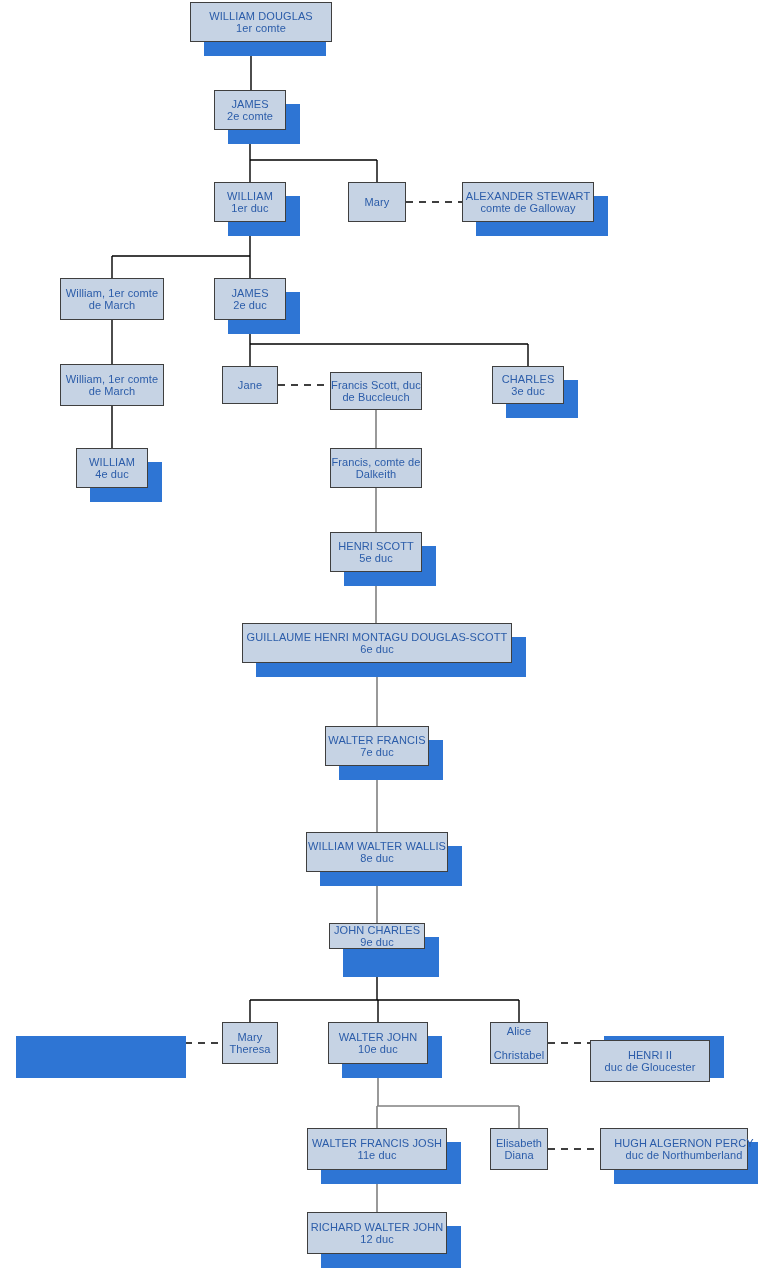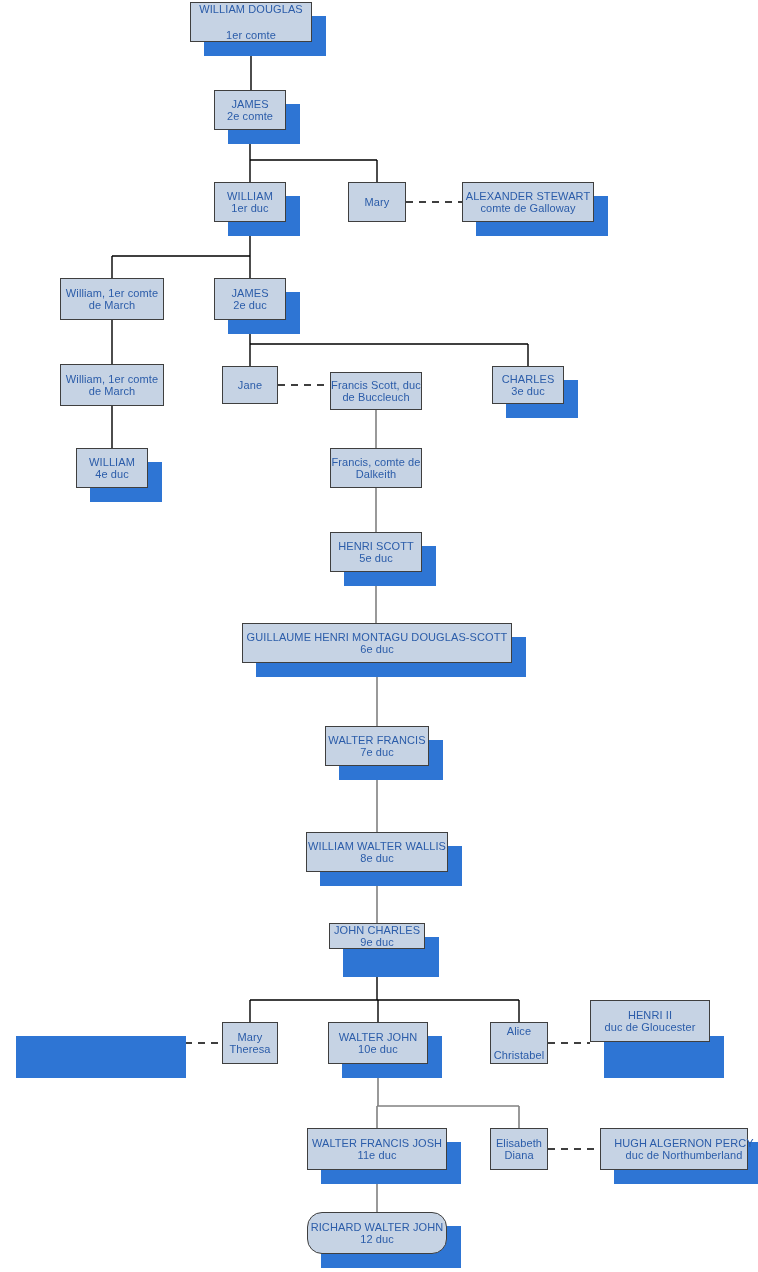--- a/index.html
+++ b/index.html
@@ -74,21 +74,21 @@
       <line x1="250" y1="1000" x2="250" y2="1022" stroke="#000000" stroke-width="1.4"></line>
       <line x1="378" y1="1000" x2="378" y2="1022" stroke="#000000" stroke-width="1.4"></line>
       <line x1="519" y1="1000" x2="519" y2="1022" stroke="#000000" stroke-width="1.4"></line>
       <line x1="378" y1="1064" x2="378" y2="1106" stroke="#808080" stroke-width="1.6"></line>
       <line x1="377" y1="1106" x2="519" y2="1106" stroke="#808080" stroke-width="1.6"></line>
       <line x1="377" y1="1106" x2="377" y2="1128" stroke="#808080" stroke-width="1.6"></line>
       <line x1="519" y1="1106" x2="519" y2="1128" stroke="#808080" stroke-width="1.6"></line>
       <line x1="377" y1="1170" x2="377" y2="1212" stroke="#808080" stroke-width="1.6"></line>
     </svg>
 <div class="shadow" style="left: 204px; top: 16px; width: 122px; height: 40px; background: rgb(46, 117, 212);"></div>
-    <div class="node" style="left: 190px; top: 2px; width: 122px; height: 40px; background: rgb(198, 211, 228); border-color: rgb(63, 63, 63); color: rgb(43, 92, 169); justify-content: space-between;">
+    <div class="node" style="left: 190px; top: 2px; width: 142px; height: 40px; background: rgb(198, 211, 228); border-color: rgb(63, 63, 63); color: rgb(43, 92, 169);">
       <span class="l1">WILLIAM DOUGLAS</span>
       <span class="l2">1er comte</span>
     </div>
     <div class="shadow" style="left: 228px; top: 104px; width: 72px; height: 40px; background: rgb(46, 117, 212);"></div>
     <div class="node" style="left: 214px; top: 90px; width: 72px; height: 40px; background: rgb(198, 211, 228); border-color: rgb(63, 63, 63); color: rgb(43, 92, 169);">
       <span class="l1">JAMES</span>
       <span class="l2">2e comte</span>
     </div>
     <div class="shadow" style="left: 228px; top: 196px; width: 72px; height: 40px; background: rgb(46, 117, 212);"></div>
     <div class="node" style="left: 214px; top: 182px; width: 72px; height: 40px; background: rgb(198, 211, 228); border-color: rgb(63, 63, 63); color: rgb(43, 92, 169);">
@@ -166,36 +166,36 @@
     <div class="shadow" style="left: 342px; top: 1036px; width: 100px; height: 42px; background: rgb(46, 117, 212);"></div>
     <div class="node" style="left: 328px; top: 1022px; width: 100px; height: 42px; background: rgb(198, 211, 228); border-color: rgb(63, 63, 63); color: rgb(43, 92, 169);">
       <span class="l1">WALTER JOHN</span>
       <span class="l2">10e duc</span>
     </div>
     <div class="node" style="left: 490px; top: 1022px; width: 58px; height: 42px; background: rgb(198, 211, 228); border-color: rgb(63, 63, 63); color: rgb(43, 92, 169); gap: 12px;">
       <span class="l1">Alice</span>
       <span class="l2">Christabel</span>
     </div>
     <div class="shadow" style="left: 604px; top: 1036px; width: 120px; height: 42px; background: rgb(46, 117, 212);"></div>
-    <div class="node" style="left: 590px; top: 1000px; width: 120px; height: 42px; background: rgb(198, 211, 228); border-color: rgb(63, 63, 63); color: rgb(43, 92, 169);">
+    <div class="node" style="left: 590px; top: 1040px; width: 120px; height: 42px; background: rgb(198, 211, 228); border-color: rgb(63, 63, 63); color: rgb(43, 92, 169);">
       <span class="l1">HENRI II</span>
       <span class="l2">duc de Gloucester</span>
     </div>
     <div class="shadow" style="left: 321px; top: 1142px; width: 140px; height: 42px; background: rgb(46, 117, 212);"></div>
     <div class="node" style="left: 307px; top: 1128px; width: 140px; height: 42px; background: rgb(198, 211, 228); border-color: rgb(63, 63, 63); color: rgb(43, 92, 169);">
       <span class="l1">WALTER FRANCIS JOSH</span>
       <span class="l2">11e duc</span>
     </div>
     <div class="node" style="left: 490px; top: 1128px; width: 58px; height: 42px; background: rgb(198, 211, 228); border-color: rgb(63, 63, 63); color: rgb(43, 92, 169);">
       <span class="l1">Elisabeth</span>
       <span class="l2">Diana</span>
     </div>
     <div class="shadow" style="left: 614px; top: 1142px; width: 148px; height: 42px; background: rgb(46, 117, 212);"></div>
     <div class="node" style="left: 600px; top: 1128px; width: 148px; height: 42px; background: rgb(198, 211, 228); border-color: rgb(63, 63, 63); color: rgb(43, 92, 169); padding-left: 20px;">
       <span class="l1">HUGH ALGERNON PERCY</span>
       <span class="l2">duc de Northumberland</span>
     </div>
     <div class="shadow" style="left: 321px; top: 1226px; width: 140px; height: 42px; background: rgb(46, 117, 212);"></div>
-    <div class="node" style="left: 307px; top: 1212px; width: 140px; height: 42px; background: rgb(198, 211, 228); border-color: rgb(63, 63, 63); color: rgb(43, 92, 169); border-radius: 15px;">
+    <div class="node" style="left: 307px; top: 1212px; width: 140px; height: 42px; background: rgb(198, 211, 228); border-color: rgb(63, 63, 63); color: rgb(43, 92, 169);">
       <span class="l1">RICHARD WALTER JOHN</span>
       <span class="l2">12 duc</span>
     </div>
   </div>
 
 </body></html>

